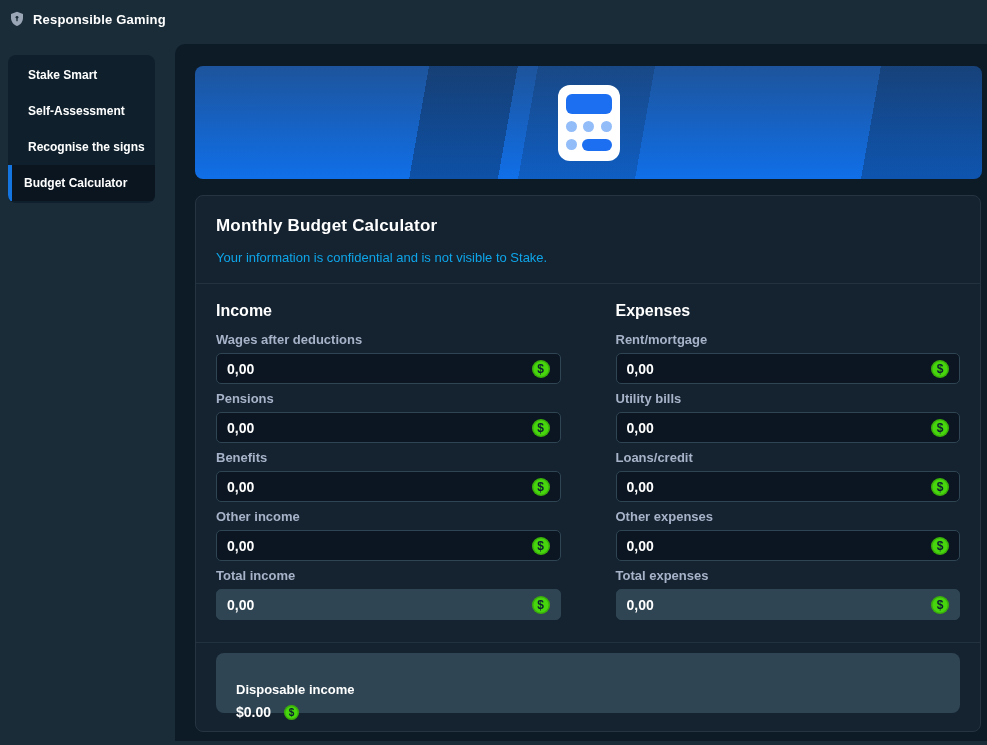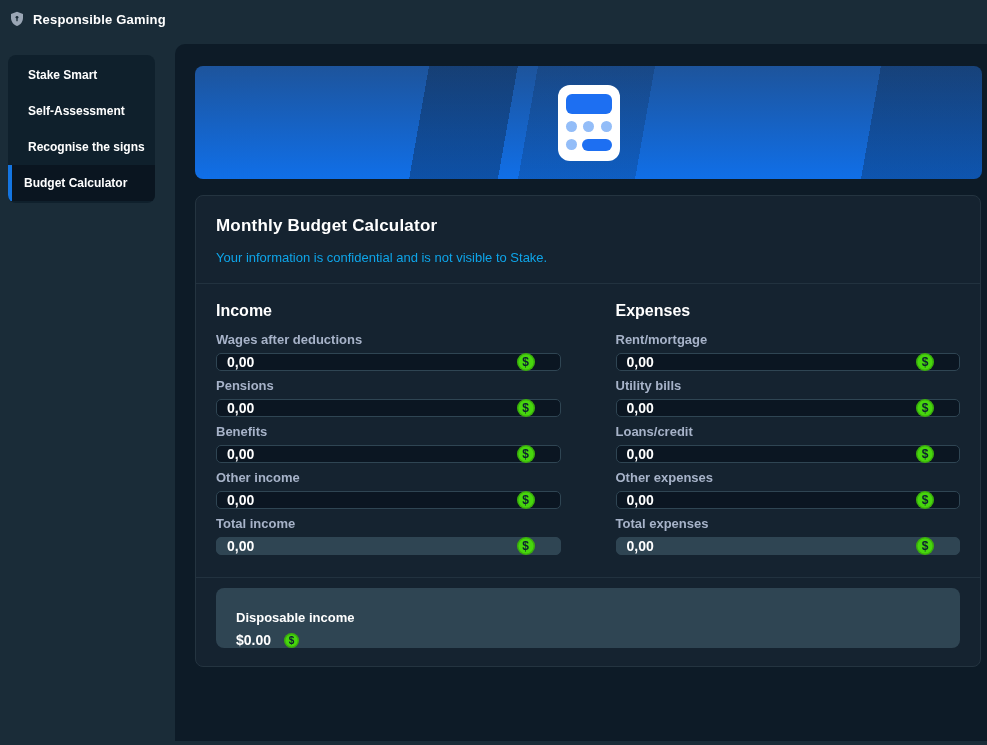--- a/index.html
+++ b/index.html
@@ -76,44 +76,44 @@
   .card-body {
     padding:18px 20px 22px 20px;
     display:grid; grid-template-columns:1fr 1fr; column-gap:55px;
   }
   .col h3 { font-size:16px; font-weight:bold; margin-bottom:12px; }
   .group { margin-bottom:7px; }
   .group label {
     display:block; font-size:13px; font-weight:bold; color:#a7b3c9; margin-bottom:6px;
   }
   .field {
-    height:18px; display:flex; align-items:center;
+    height:31px; display:flex; align-items:center;
     background:#0b1622; border:1px solid #2f4553; border-radius:5px;
-    padding:0 25px 0 10px;
+    padding:0 10px 0 10px;
   }
   .field input {
     flex:1; background:transparent; border:none; outline:none;
     color:#ffffff; font-size:14px; font-weight:bold;
     font-family:"Liberation Sans","DejaVu Sans",sans-serif;
     min-width:0;
   }
   .group.total { margin-top:3px; margin-bottom:0; }
   .group.total .field { background:#2f4553; border-color:#2f4553; }
 
   .coin {
     width:18px; height:18px; border-radius:50%;
     background:#47d60d; color:#0c2030;
     display:flex; align-items:center; justify-content:center;
     font-size:12px; font-weight:bold; flex:0 0 auto;
     box-shadow:inset 0 0 0 1.5px rgba(0,0,0,0.18);
   }
 
   .card-footer { padding:10px 20px 18px 20px; }
   .disposable {
-    background:#2f4553; border-radius:8px; padding:22px 20px; height:60px;
+    background:#2f4553; border-radius:8px; padding:29px 20px; height:60px;
   }
   .disposable .dlabel { font-size:13px; font-weight:bold; color:#ffffff; }
   .disposable .dvalue-row { margin-top:7px; display:flex; align-items:center; gap:13px; }
   .disposable .dvalue { font-size:14px; font-weight:bold; }
   .coin.small { width:15px; height:15px; font-size:10px; }
 </style>
 </head>
 <body>
 
 <header class="topbar">

